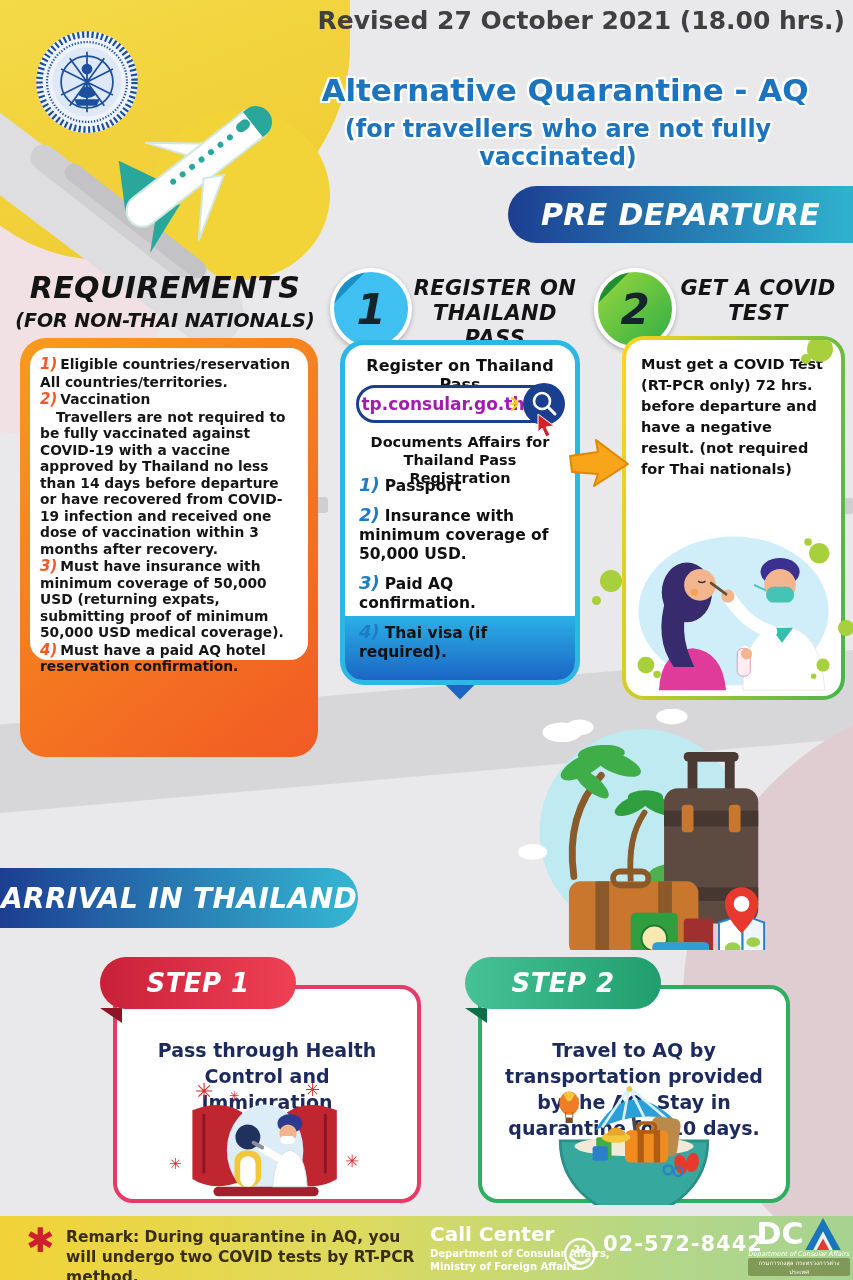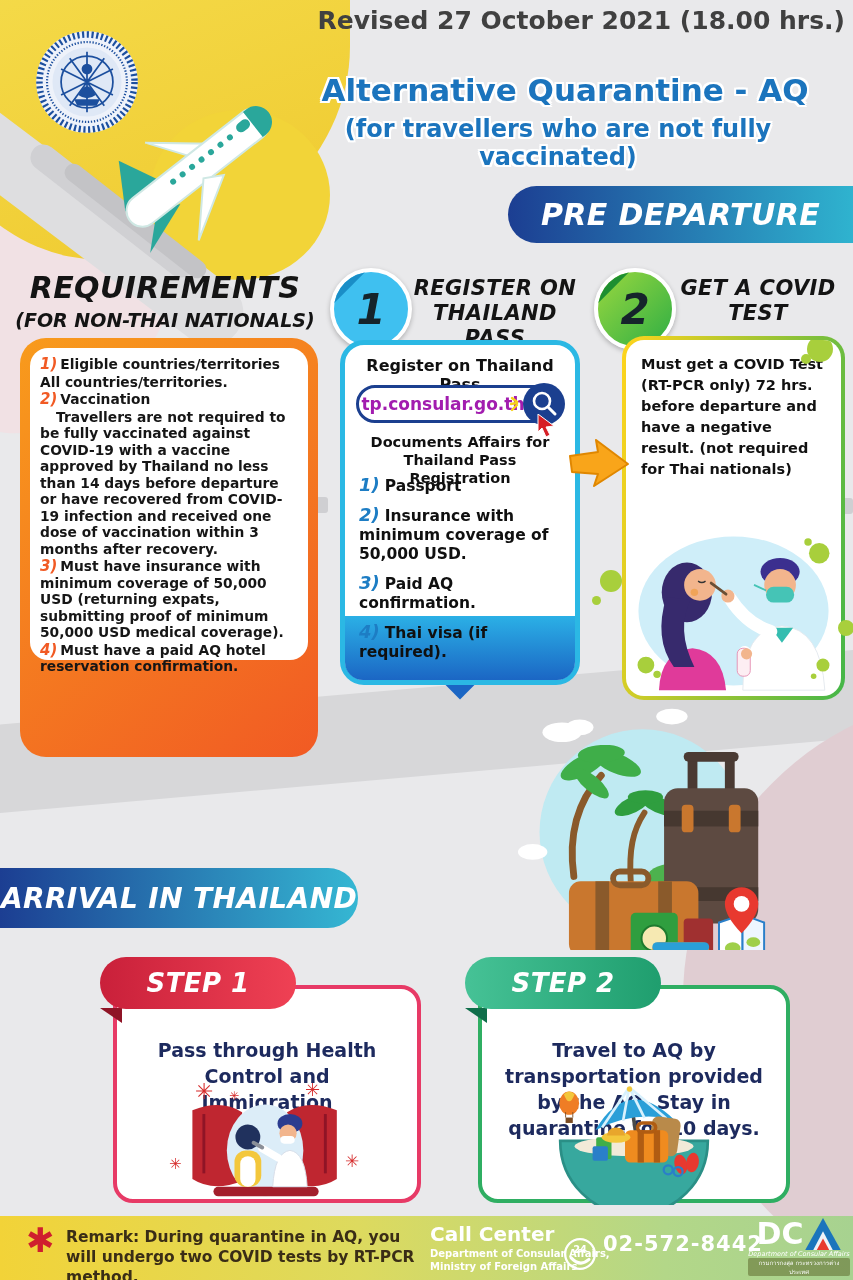--- a/index.html
+++ b/index.html
@@ -168,21 +168,21 @@
 
   <div class="abs banner pre-banner comic">PRE DEPARTURE</div>
 
   <div class="abs req-head comic">
     <div>REQUIREMENTS</div>
     <div class="req-sub">(FOR NON-THAI NATIONALS)</div>
   </div>
   <div class="abs req-card">
     <div class="req-inner">
       <div class="req-item">
-        <p><span class="req-num">1)</span><span class="req-title">Eligible countries/territories</span></p>
+        <p><span class="req-num">1)</span><span class="req-title">Eligible countries/reservation</span></p>
         <p class="req-indent">All countries/territories.</p>
       </div>
       <div class="req-item">
         <p><span class="req-num">2)</span><span class="req-title">Vaccination</span></p>
         <p class="p-indent">Travellers are not required to be fully vaccinated against COVID-19 with a vaccine approved by Thailand no less than 14 days before departure or have recovered from COVID-19 infection and received one dose of vaccination within 3 months after recovery.</p>
       </div>
       <div class="req-item">
         <p style="font-weight:700;"><span class="req-num">3)</span><span>Must have insurance with minimum coverage of 50,000 USD (returning expats, submitting proof of minimum 50,000 USD medical coverage).</span></p>
       </div>
       <div class="req-item">

